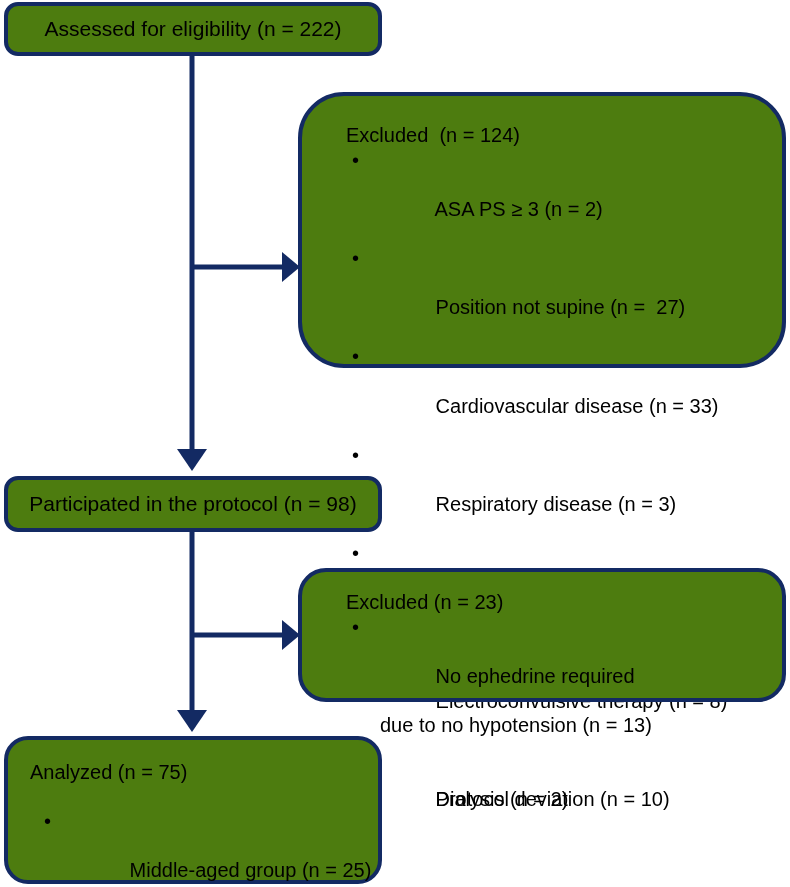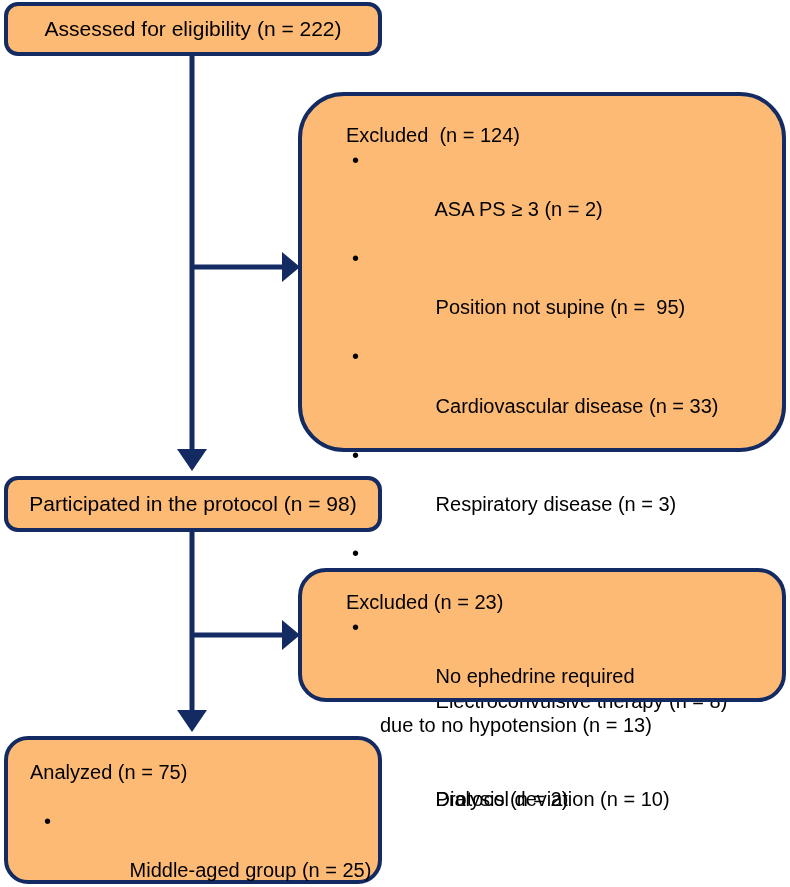--- a/index.html
+++ b/index.html
@@ -26,21 +26,21 @@
     position: absolute;
     left: 0;
     top: 0;
     width: 790px;
     height: 887px;
     pointer-events: none;
   }
   .node {
     position: absolute;
     box-sizing: border-box;
-    background: #fdba74;
+    background: #4d7c0f;
     border: 4px solid #132a63;
   }
   .node-centered {
     display: flex;
     align-items: center;
     justify-content: center;
   }
   .node-text-center {
     font-size: 21px;
     line-height: 26px;
@@ -51,21 +51,21 @@
     left: 4px;
     top: 2px;
     width: 378px;
     height: 54px;
     border-radius: 14px;
   }
   #node-excluded-1 {
     left: 298px;
     top: 92px;
     width: 488px;
-    height: 360px;
+    height: 276px;
     border-radius: 46px;
   }
   #node-participated {
     left: 4px;
     top: 476px;
     width: 378px;
     height: 56px;
     border-radius: 14px;
   }
   #node-excluded-2 {
@@ -162,21 +162,21 @@
   <div class="node" id="node-excluded-1">
     <div class="box-body" id="excluded-1-body">
       <div class="head-line">Excluded  (n = 124)</div>
       <ul class="bullets">
         <li>
           <span class="bullet-dot">•</span>
           <span>ASA PS ≥ 3 (n = 2)</span>
         </li>
         <li>
           <span class="bullet-dot">•</span>
-          <span>Position not supine (n =  95)</span>
+          <span>Position not supine (n =  27)</span>
         </li>
         <li>
           <span class="bullet-dot">•</span>
           <span>Cardiovascular disease (n = 33)</span>
         </li>
         <li>
           <span class="bullet-dot">•</span>
           <span>Respiratory disease (n = 3)</span>
         </li>
         <li>

